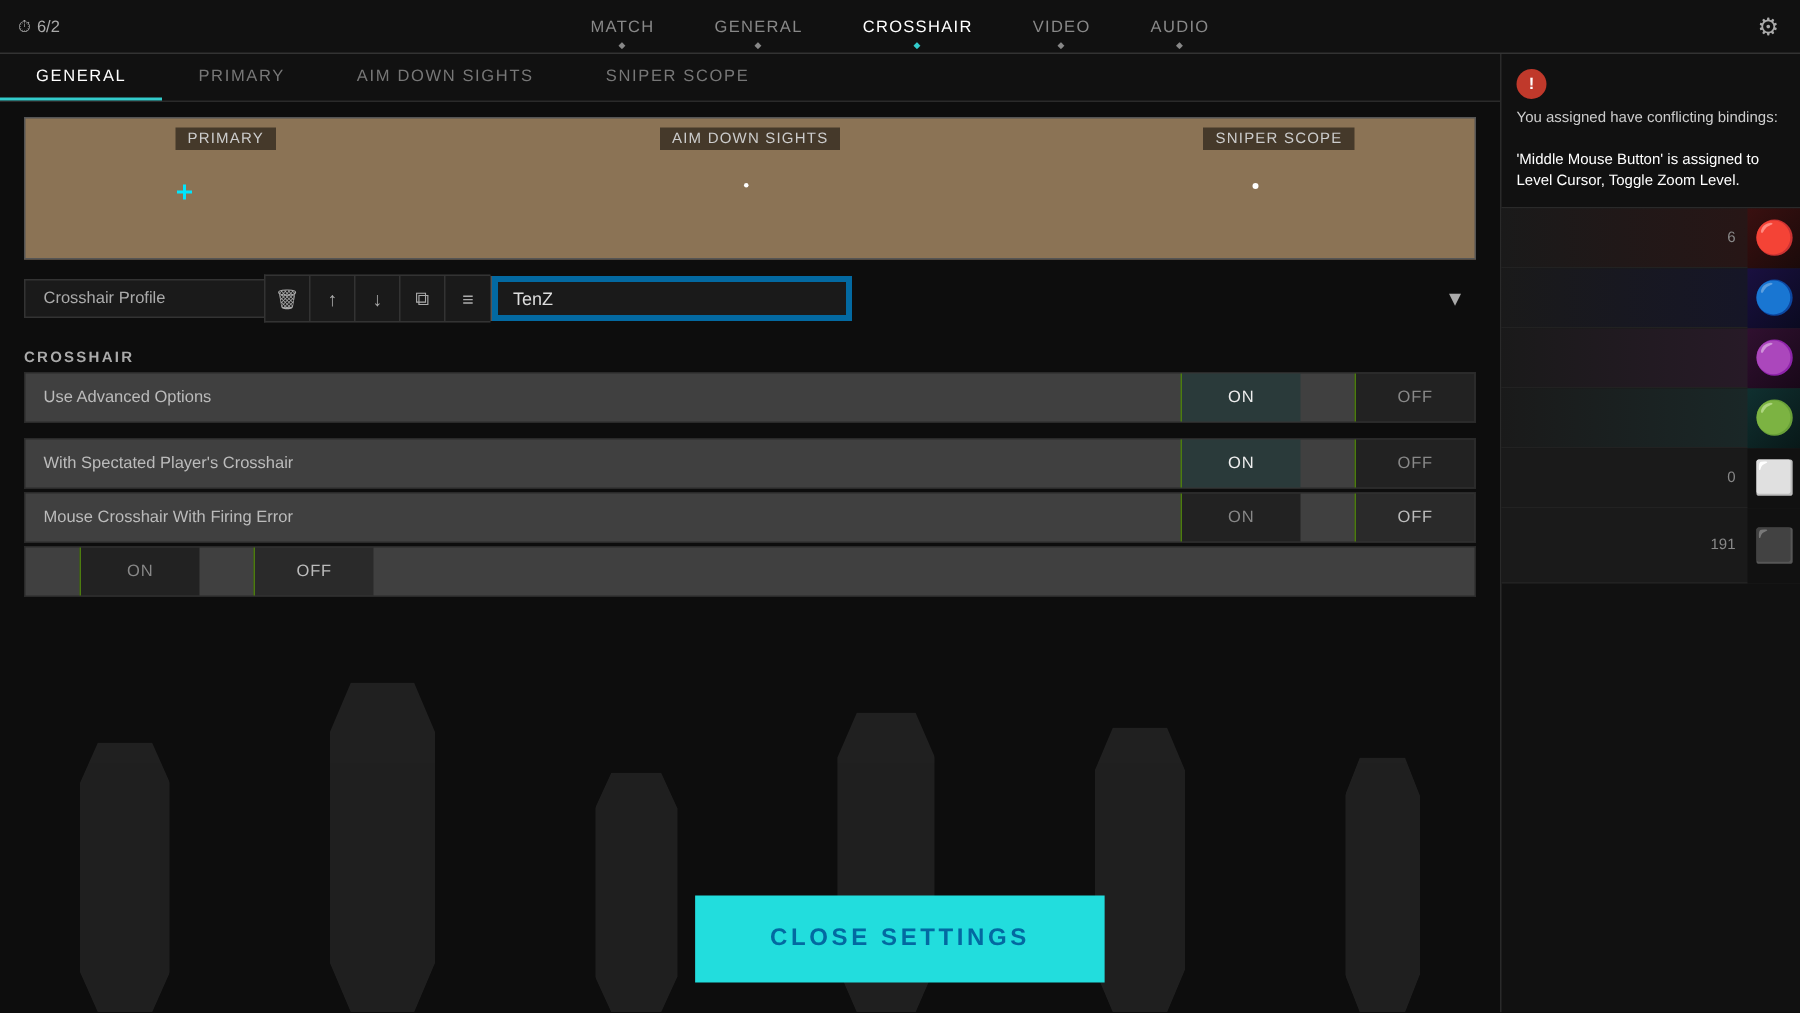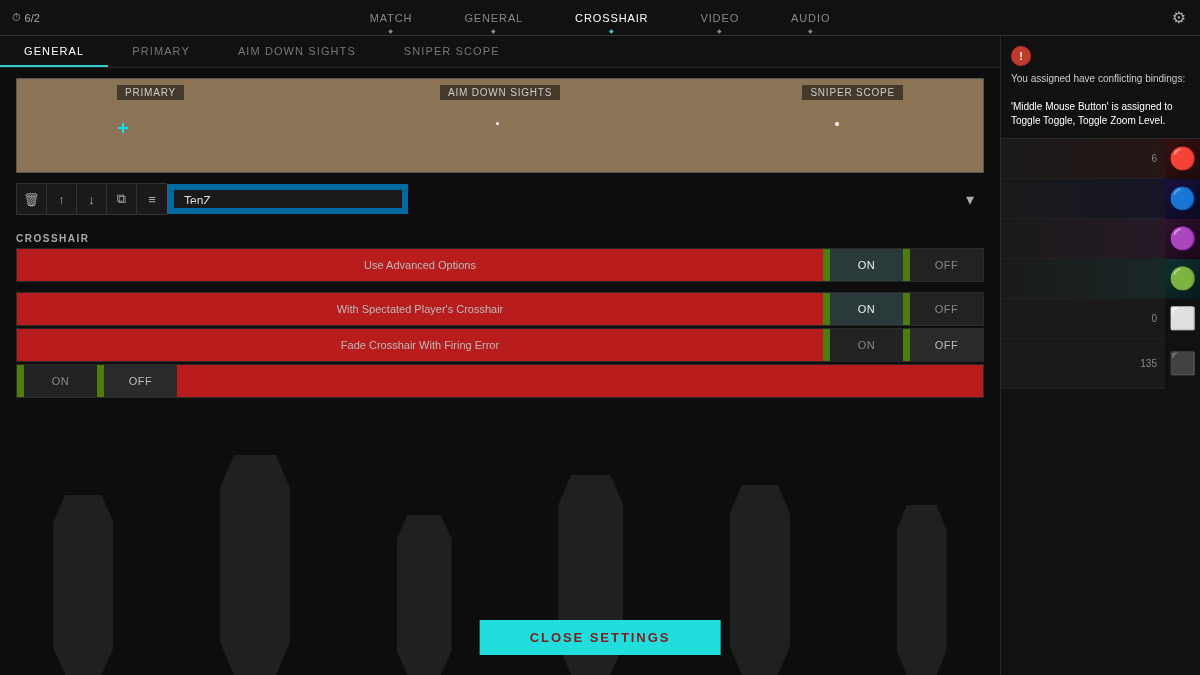--- a/index.html
+++ b/index.html
@@ -29,21 +29,21 @@
       display: flex;
       align-items: center;
       gap: 4px;
       color: #aaa;
       font-size: 11px;
     }
     .nav-tabs {
       display: flex;
       align-items: center;
       justify-content: center;
-      gap: 12px;
+      gap: 0;
       width: 100%;
     }
     .nav-tab {
       padding: 0 20px;
       font-size: 11px;
       letter-spacing: 0.08em;
       color: #888;
       cursor: pointer;
       height: 36px;
       display: flex;
@@ -218,21 +218,21 @@
       align-items: center;
       justify-content: center;
       cursor: pointer;
       color: #aaa;
       font-size: 13px;
       border-right: 1px solid #333;
     }
     .profile-select {
       flex: 1;
       background: #1a1a1a;
-      border: 6px solid #0369a1;
+      border: 4px solid #0369a1;
       color: #ddd;
       font-size: 12px;
       padding: 4px 10px;
       height: 30px;
       appearance: none;
       cursor: pointer;
       min-width: 240px;
     }
     .profile-select-wrapper {
       position: relative;
@@ -257,46 +257,46 @@
       letter-spacing: 0.15em;
       color: #aaa;
       padding: 6px 0 4px;
       text-transform: uppercase;
       font-weight: bold;
     }
     .setting-row {
       display: flex;
       align-items: center;
       margin-bottom: 2px;
-      background: #b91c1c;
+      background: #404040;
       border: 1px solid #2a2a2a;
-      text-align: center;
     }
     .setting-label {
       flex: 1;
       font-size: 11px;
       color: #bbb;
       padding: 8px 12px;
     }
     .toggle-group {
       display: flex;
     }
     .toggle-btn {
       width: 80px;
       height: 32px;
       display: flex;
       align-items: center;
       justify-content: center;
       font-size: 11px;
       cursor: pointer;
       background: #222;
       color: #888;
-      border-left: 7px solid #4d7c0f;
+      border-left: 1px solid #4d7c0f;
       text-transform: uppercase;
       letter-spacing: 0.05em;
+      margin-left: 36px;
     }
     .toggle-btn.active-on {
       background: #2a3a3a;
       color: #eee;
     }
     .toggle-btn.active-off {
       background: #2a2a2a;
       color: #bbb;
     }
 
@@ -368,24 +368,24 @@
     
     .close-settings-wrapper {
       position: absolute;
       bottom: 20px;
       left: 50%;
       transform: translateX(-50%);
       z-index: 10;
     }
     .close-settings-btn {
       background: #2dd;
-      color: #7f1d1d;
+      color: #0369a1;
       border: none;
-      padding: 10px 50px;
-      font-size: 13px;
+      padding: 20px 50px;
+      font-size: 16px;
       letter-spacing: 0.15em;
       font-weight: bold;
       cursor: pointer;
       text-transform: uppercase;
       font-family: Arial, sans-serif;
     }
 
     
     .bg-silhouettes {
       position: absolute;
@@ -447,20 +447,21 @@
       <div class="crosshair-dot ads">
         <div class="ch-dot"></div>
       </div>
 
       <div class="crosshair-dot sniper">
         <div class="ch-dot" style="background:#fff; width:4px; height:4px; border-radius:50%;"></div>
       </div>
     </div>
 
     <div class="profile-row">
+      <div class="profile-label">Crosshair Profile</div>
       <div class="profile-actions">
         <div class="profile-action-btn">🗑</div>
         <div class="profile-action-btn">↑</div>
         <div class="profile-action-btn">↓</div>
         <div class="profile-action-btn">⧉</div>
         <div class="profile-action-btn" style="border-right:none;">≡</div>
       </div>
       <span style="width:1px;height:30px;background:#555;display:inline-block;"></span>
       <div class="profile-select-wrapper">
         <select class="profile-select">
@@ -487,21 +488,21 @@
 
       <div class="setting-row">
         <div class="setting-label">With Spectated Player's Crosshair</div>
         <div class="toggle-group">
           <div class="toggle-btn active-on">On</div>
           <div class="toggle-btn">Off</div>
         </div>
       </div>
 
       <div class="setting-row">
-        <div class="setting-label">Fade Crosshair With Firing Error</div>
+        <div class="setting-label">Mouse Crosshair With Firing Error</div>
         <div class="toggle-group">
           <div class="toggle-btn">On</div>
           <div class="toggle-btn active-off">Off</div>
         </div>
       </div>
 
       <div class="setting-row">
         <div class="toggle-group">
           <div class="toggle-btn">On</div>
           <div class="toggle-btn active-off">Off</div>
@@ -512,21 +513,21 @@
   </div>
 
   <div class="right-sidebar">
 
     <div class="conflict-warning">
       <div class="warning-icon">
         <span>!</span>
       </div>
       <div class="warning-text">
         <span>You assigned have conflicting bindings:</span><br><br>
-        <em>'Middle Mouse Button' is assigned to Toggle Toggle, Toggle Zoom Level.</em>
+        <em>'Middle Mouse Button' is assigned to Level Cursor, Toggle Zoom Level.</em>
       </div>
     </div>
 
     <div class="sidebar-agents">
 
       <div class="agent-item" style="background: linear-gradient(to right, #1a1a1a, #2a1515);">
         <span class="agent-badge">6</span>
         <div class="agent-portrait" style="background: linear-gradient(135deg, #3a1010 0%, #1a0a0a 100%); font-size:22px;">🔴</div>
       </div>
 
@@ -544,21 +545,21 @@
         <span class="agent-badge"></span>
         <div class="agent-portrait" style="background: linear-gradient(135deg, #103030 0%, #081818 100%); font-size:22px;">🟢</div>
       </div>
 
       <div class="agent-item">
         <span class="agent-badge">0</span>
         <div class="agent-portrait" style="background: #111; font-size:22px;">⬜</div>
       </div>
 
       <div class="agent-item" style="height:50px;">
-        <span class="agent-badge">135</span>
+        <span class="agent-badge">191</span>
         <div class="agent-portrait" style="background: #111; height:50px; font-size:22px;">⬛</div>
       </div>
 
     </div>
   </div>
 
 </div>
 
 <div class="close-settings-wrapper">
   <button class="close-settings-btn">CLOSE SETTINGS</button>

